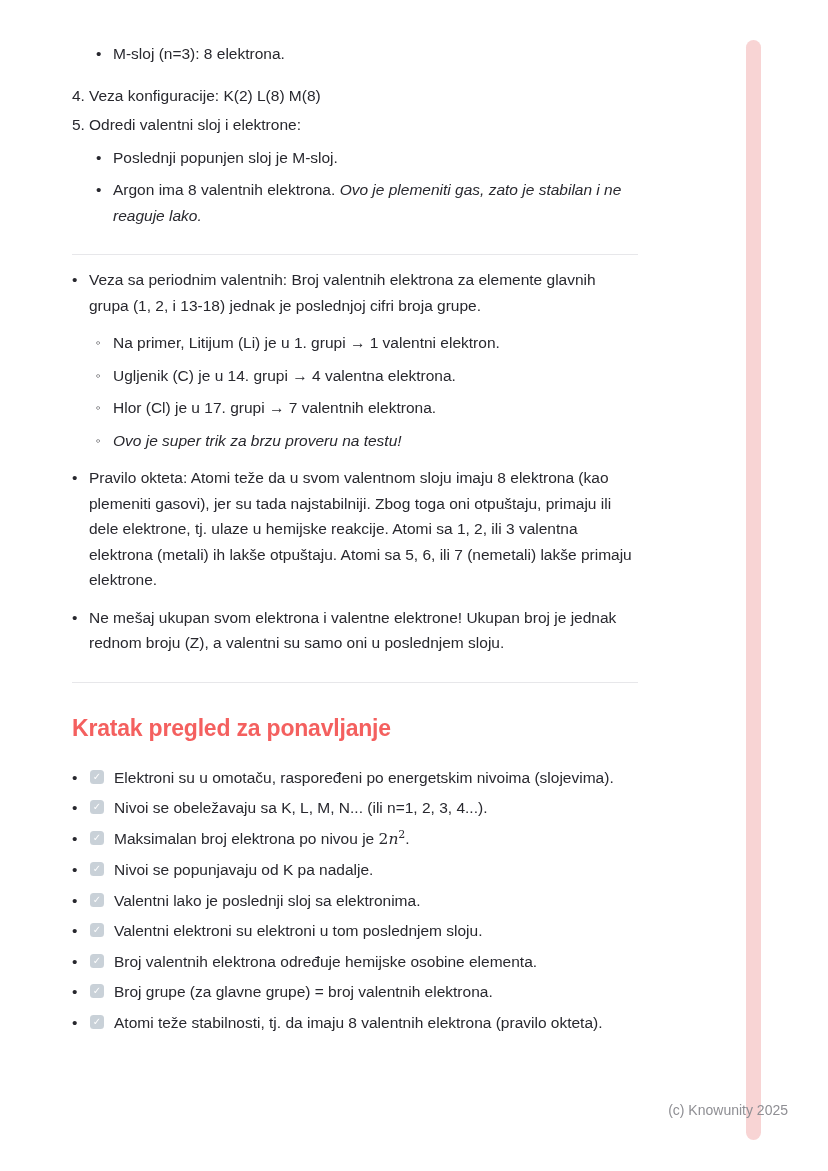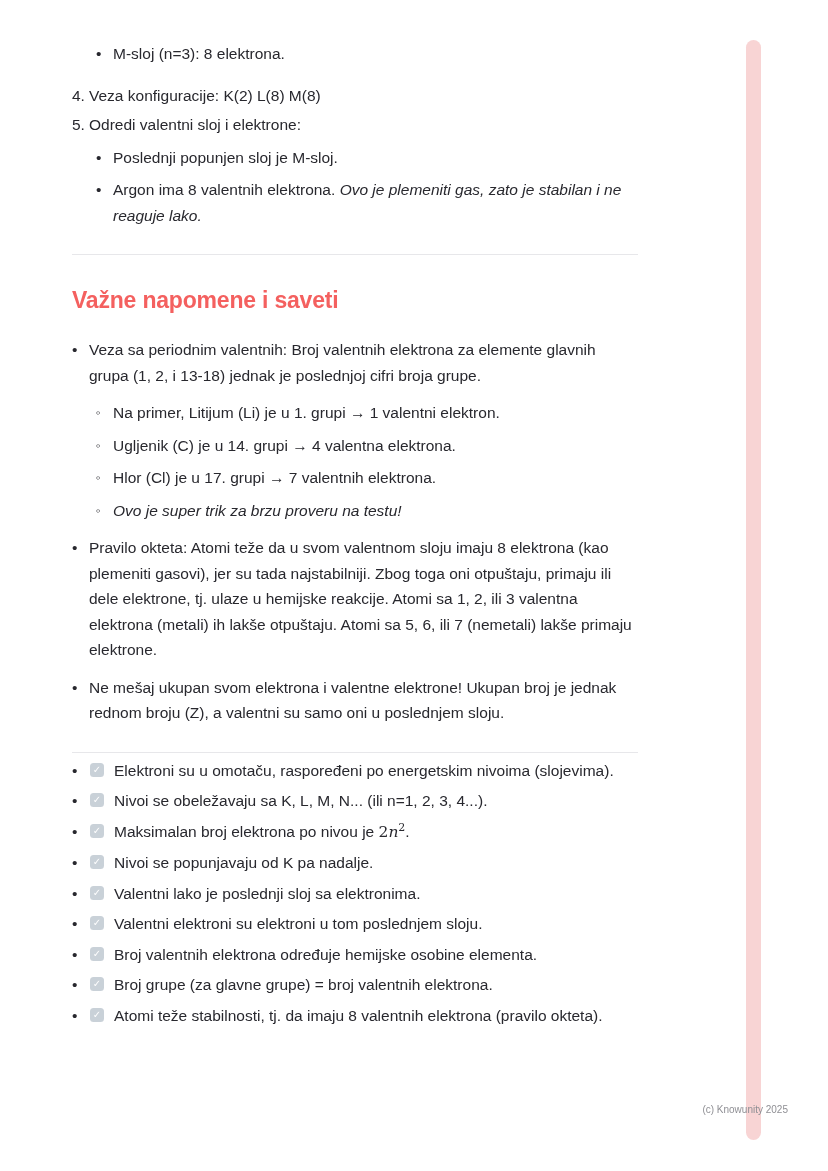--- a/index.html
+++ b/index.html
@@ -65,21 +65,21 @@
     width: 15px;
     height: 1100px;
     background: var(--scrollbar, #f8d4d4);
     border-radius: 8px;
     z-index: 1;
   }
   .footer {
     position: absolute;
     right: 40px;
     bottom: 54px;
-    font-size: 10px;
+    font-size: 14px;
     line-height: 14px;
     color: #8f8f94;
     z-index: 5;
   }
 </style>
 </head>
 <body>
 
 <div class="page">
 
@@ -106,21 +106,20 @@
           <div class="txt"><span>Poslednji popunjen sloj je M-sloj.</span></div>
         </div>
         <div class="row indent2">
           <span class="marker">•</span>
           <div class="txt"><span>Argon ima </span><span class="b">8 valentnih elektrona</span><span>. </span><span class="i">Ovo je plemeniti gas, zato je stabilan i ne reaguje lako.</span></div>
         </div>
       </div>
 
     <hr class="divider">
 
-    <h2 class="section-heading">Važne napomene i saveti</h2>
 
     <div id="blk-s1">
         <div class="row lvl1">
           <span class="marker">•</span>
           <div class="txt"><span class="b">Veza sa periodnim valentnih:</span><span> Broj valentnih elektrona za elemente glavnih grupa (1, 2, i 13-18) jednak je poslednjoj cifri broja grupe.</span></div>
         </div>
         <div class="row indent2">
           <span class="marker circle">◦</span>
           <div class="txt"><span>Na primer, Litijum (Li) je u 1. grupi → 1 valentni elektron.</span></div>
         </div>
@@ -141,20 +140,21 @@
           <div class="txt"><span class="b">Pravilo okteta:</span><span> Atomi teže da u svom valentnom sloju imaju 8 elektrona (kao plemeniti gasovi), jer su tada najstabilniji. Zbog toga oni otpuštaju, primaju ili dele elektrone, tj. ulaze u hemijske reakcije. Atomi sa 1, 2, ili 3 valentna elektrona (metali) ih lakše otpuštaju. Atomi sa 5, 6, ili 7 (nemetali) lakše primaju elektrone.</span></div>
         </div>
         <div class="row lvl1">
           <span class="marker">•</span>
           <div class="txt"><span class="b">Ne mešaj ukupan svom elektrona i valentne elektrone!</span><span> Ukupan broj je jednak rednom broju (Z), a valentni su samo oni u poslednjem sloju.</span></div>
         </div>
       </div>
 
     <hr class="divider">
 
+    <h2 class="section-heading">Kratak pregled za ponavljanje</h2>
 
     <div id="blk-s2">
         <div class="row check">
           <span class="marker">•</span>
           <span class="checkbox">✓</span>
           <div class="txt"><span>Elektroni su u </span><span class="b">omotaču</span><span>, raspoređeni po </span><span class="b">energetskim nivoima (slojevima)</span><span>.</span></div>
         </div>
         <div class="row check">
           <span class="marker">•</span>
           <span class="checkbox">✓</span>

